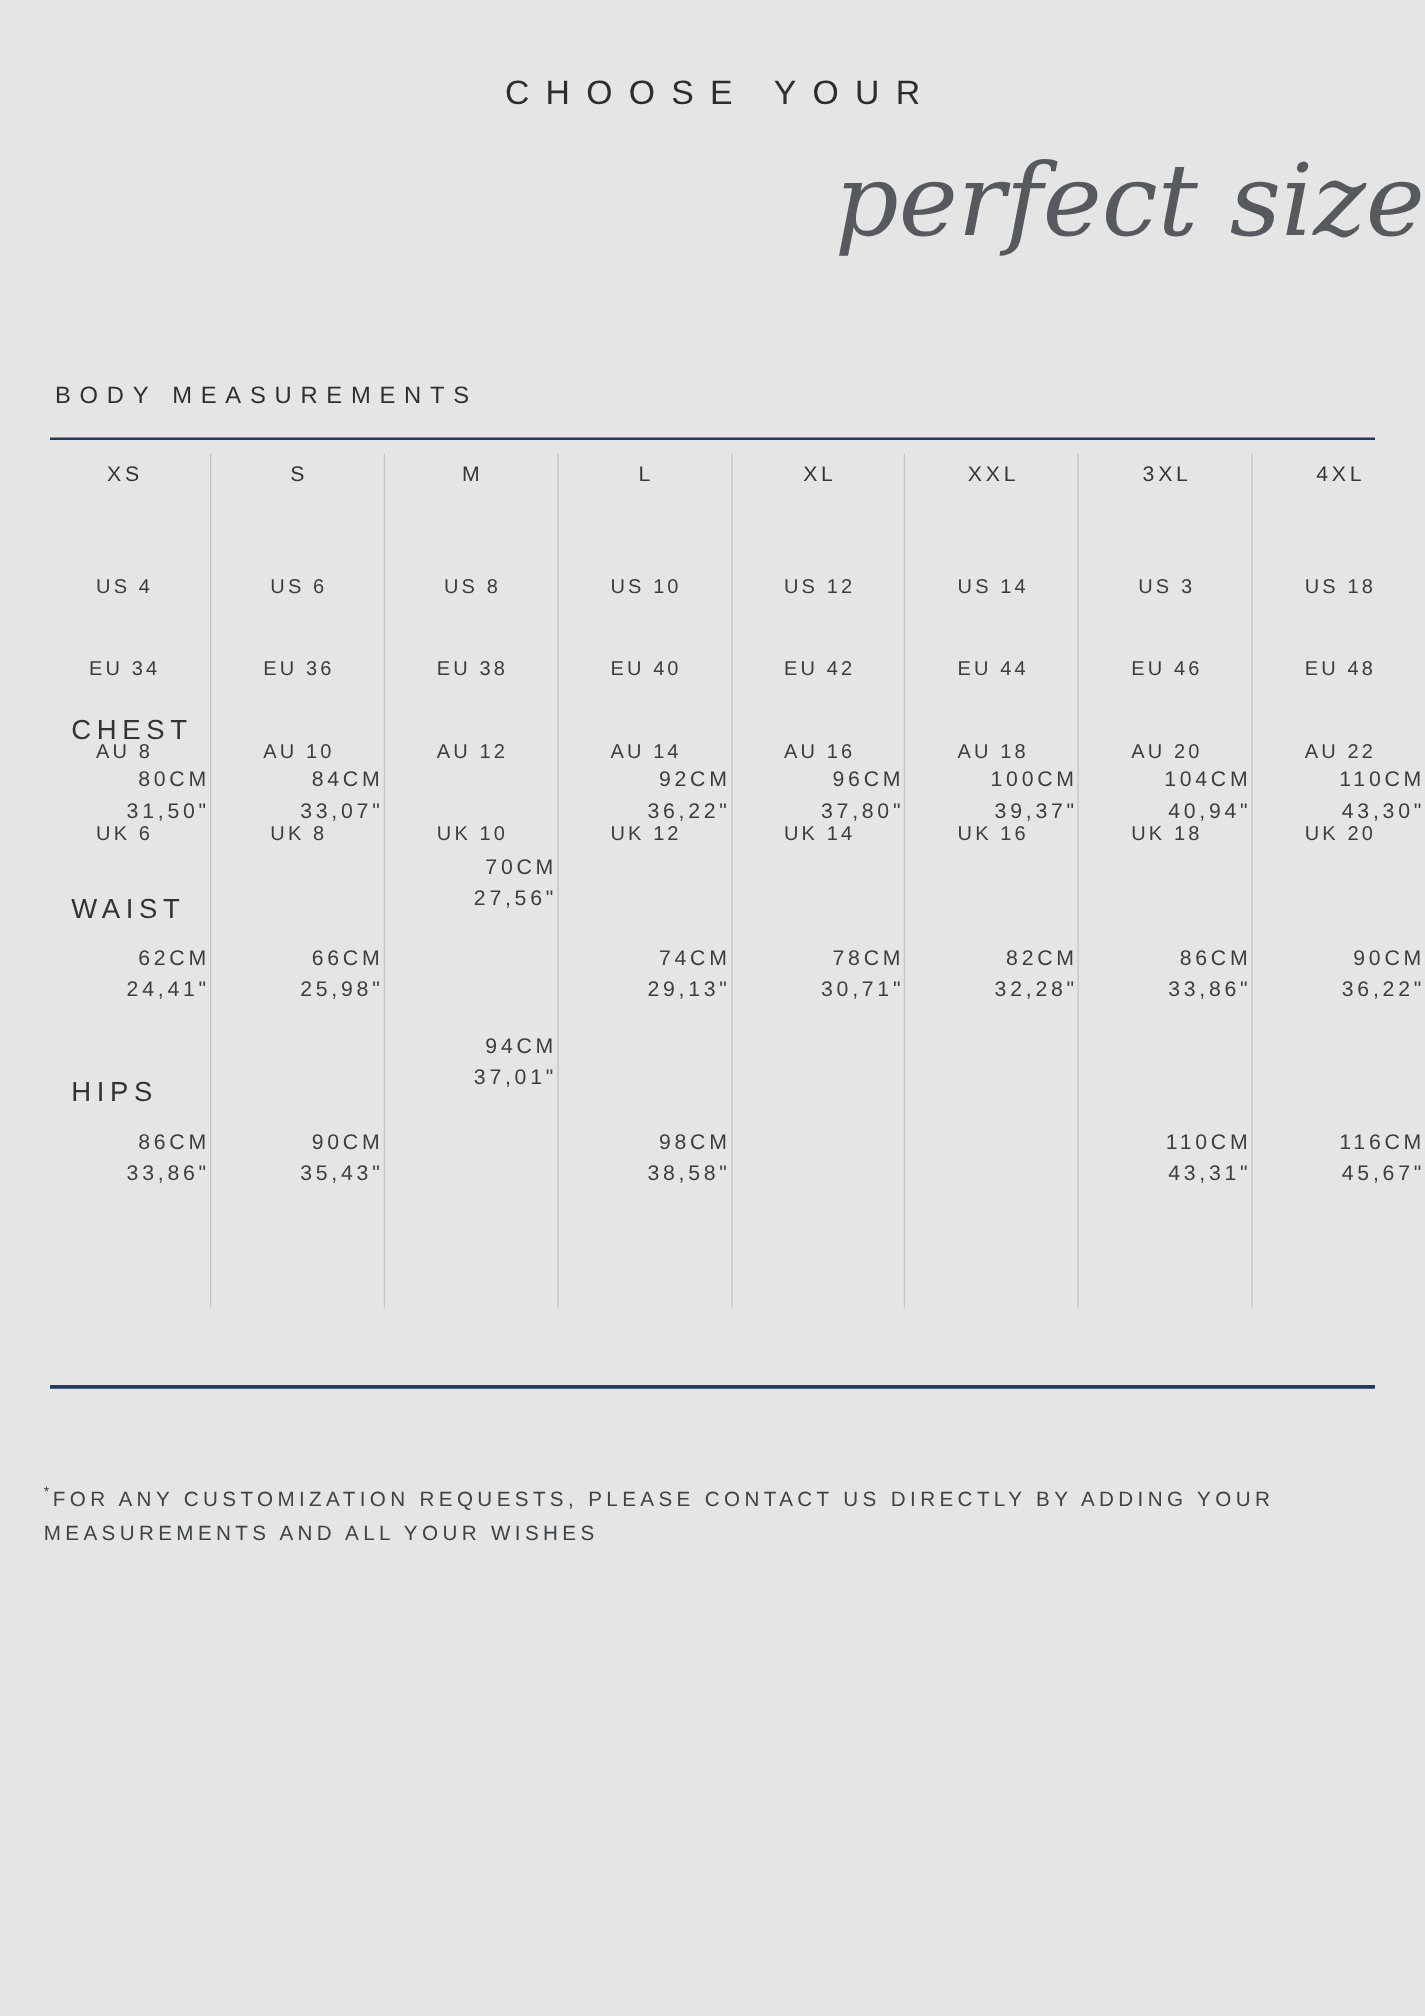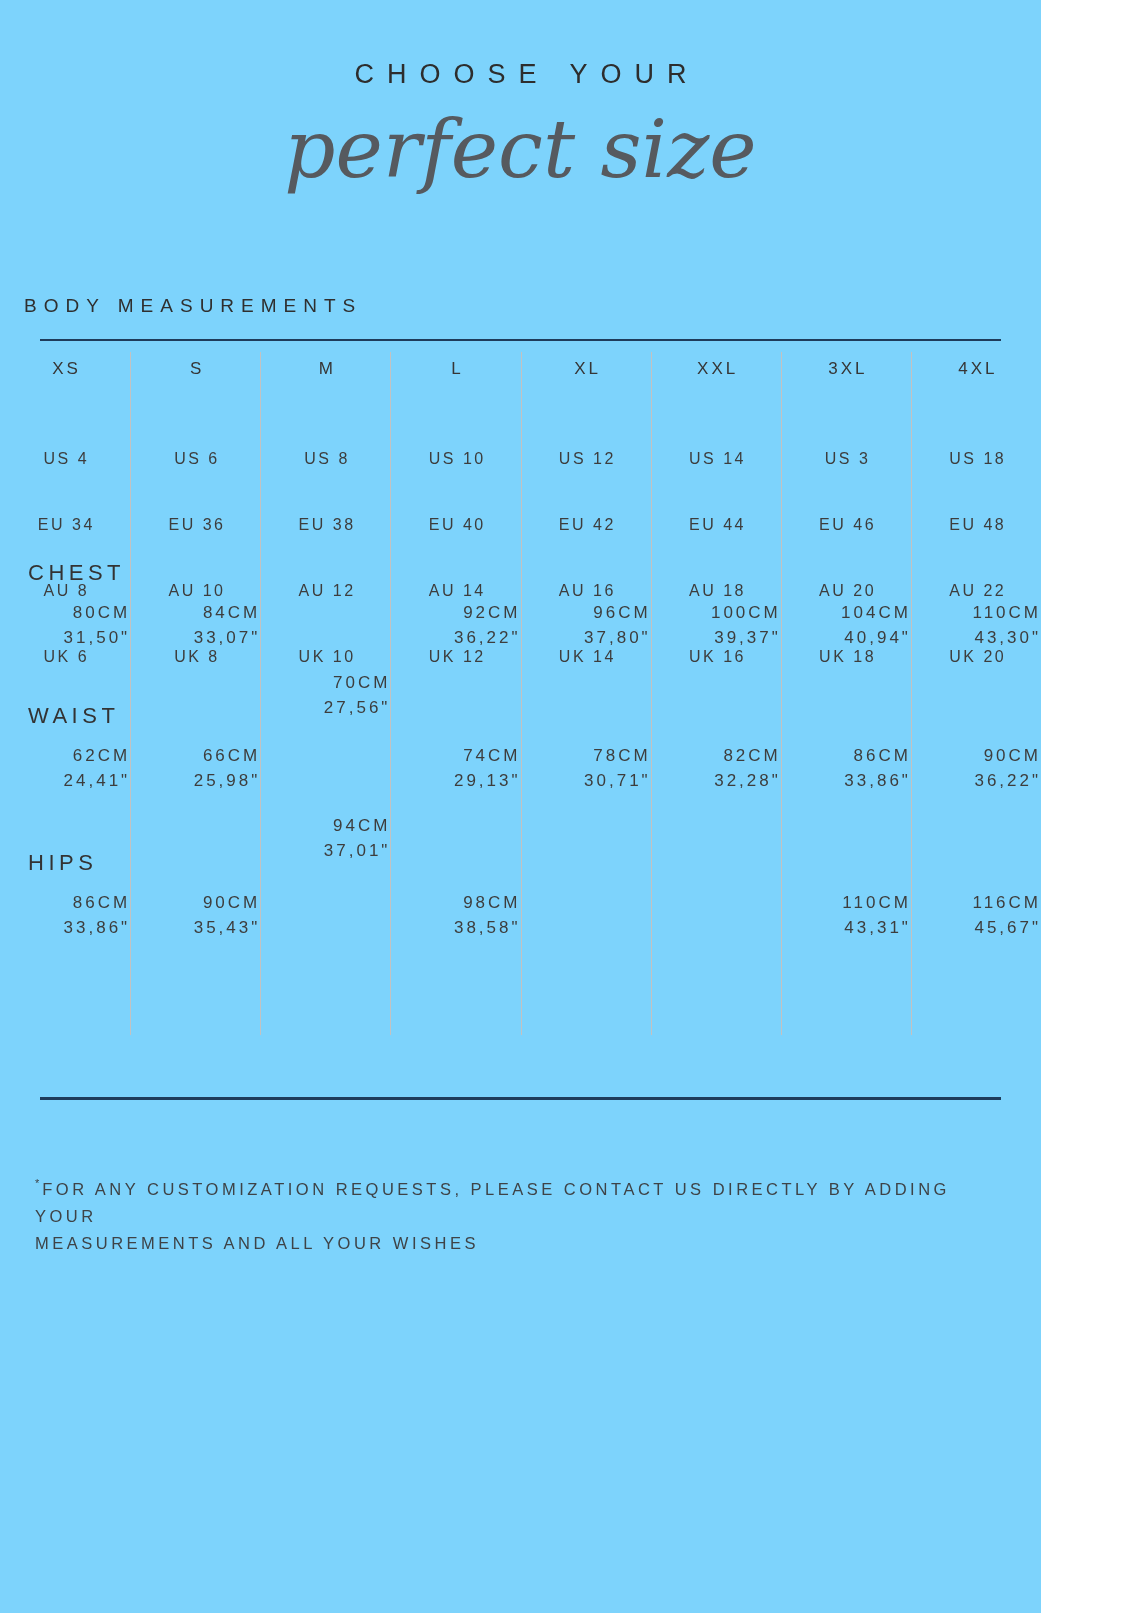--- a/index.html
+++ b/index.html
@@ -2,63 +2,64 @@
 <html><head>
 <meta charset="utf-8">
 <style>
   html, body { margin: 0; padding: 0; background: #ffffff; }
   body {
     width: 1140px; height: 1613px;
     font-family: "Liberation Sans", sans-serif;
     color: #3d3d3d;
     overflow: hidden;
   }
-  .page { position: relative; width: 1041px; height: 1613px; background: #7dd3fc; }
+  .page { position: relative; width: 1140px; height: 1613px; background: #e5e5e5; }
 
   .kicker {
     padding-top: 58px;
     text-align: center;
     font-size: 27px;
     font-weight: 300;
     letter-spacing: 13px;
     text-indent: 13px;
     color: #2d2d2d;
     line-height: 32px;
   }
   .script-title {
-    margin-top: 8px;
-    text-align: center;
+    margin-top: 19px;
+    text-align: right;
     font-family: "DejaVu Serif", serif;
     font-style: italic;
     font-size: 80px;
     line-height: 104px;
     color: #565a5f;
   }
   .section-title {
     margin-top: 92px;
-    padding-left: 24px;
+    padding-left: 44px;
     font-size: 19px;
     letter-spacing: 7px;
     color: #2f2f2f;
     line-height: 23px;
   }
   .rule-top {
     margin: 22px 40px 0 40px;
     border-top: 2px solid #1e3c5b;
   }
   .rule-bottom {
     margin: 62px 40px 0 40px;
     border-top: 3px solid #1e3c5b;
   }
 
   .size-table {
     margin-top: 11px;
     display: grid;
     grid-template-columns: repeat(8, 1fr);
     height: 683px;
+    padding-left: 29px;
   }
   .col {
     display: grid;
     grid-template-rows: 38px 110px 86px 70px 73px 70px 77px 70px 1fr;
   }
   .col + .col { border-left: 1px solid #c2c2c2; }
 
   .col-header {
     text-align: center;
     padding-top: 7px;

